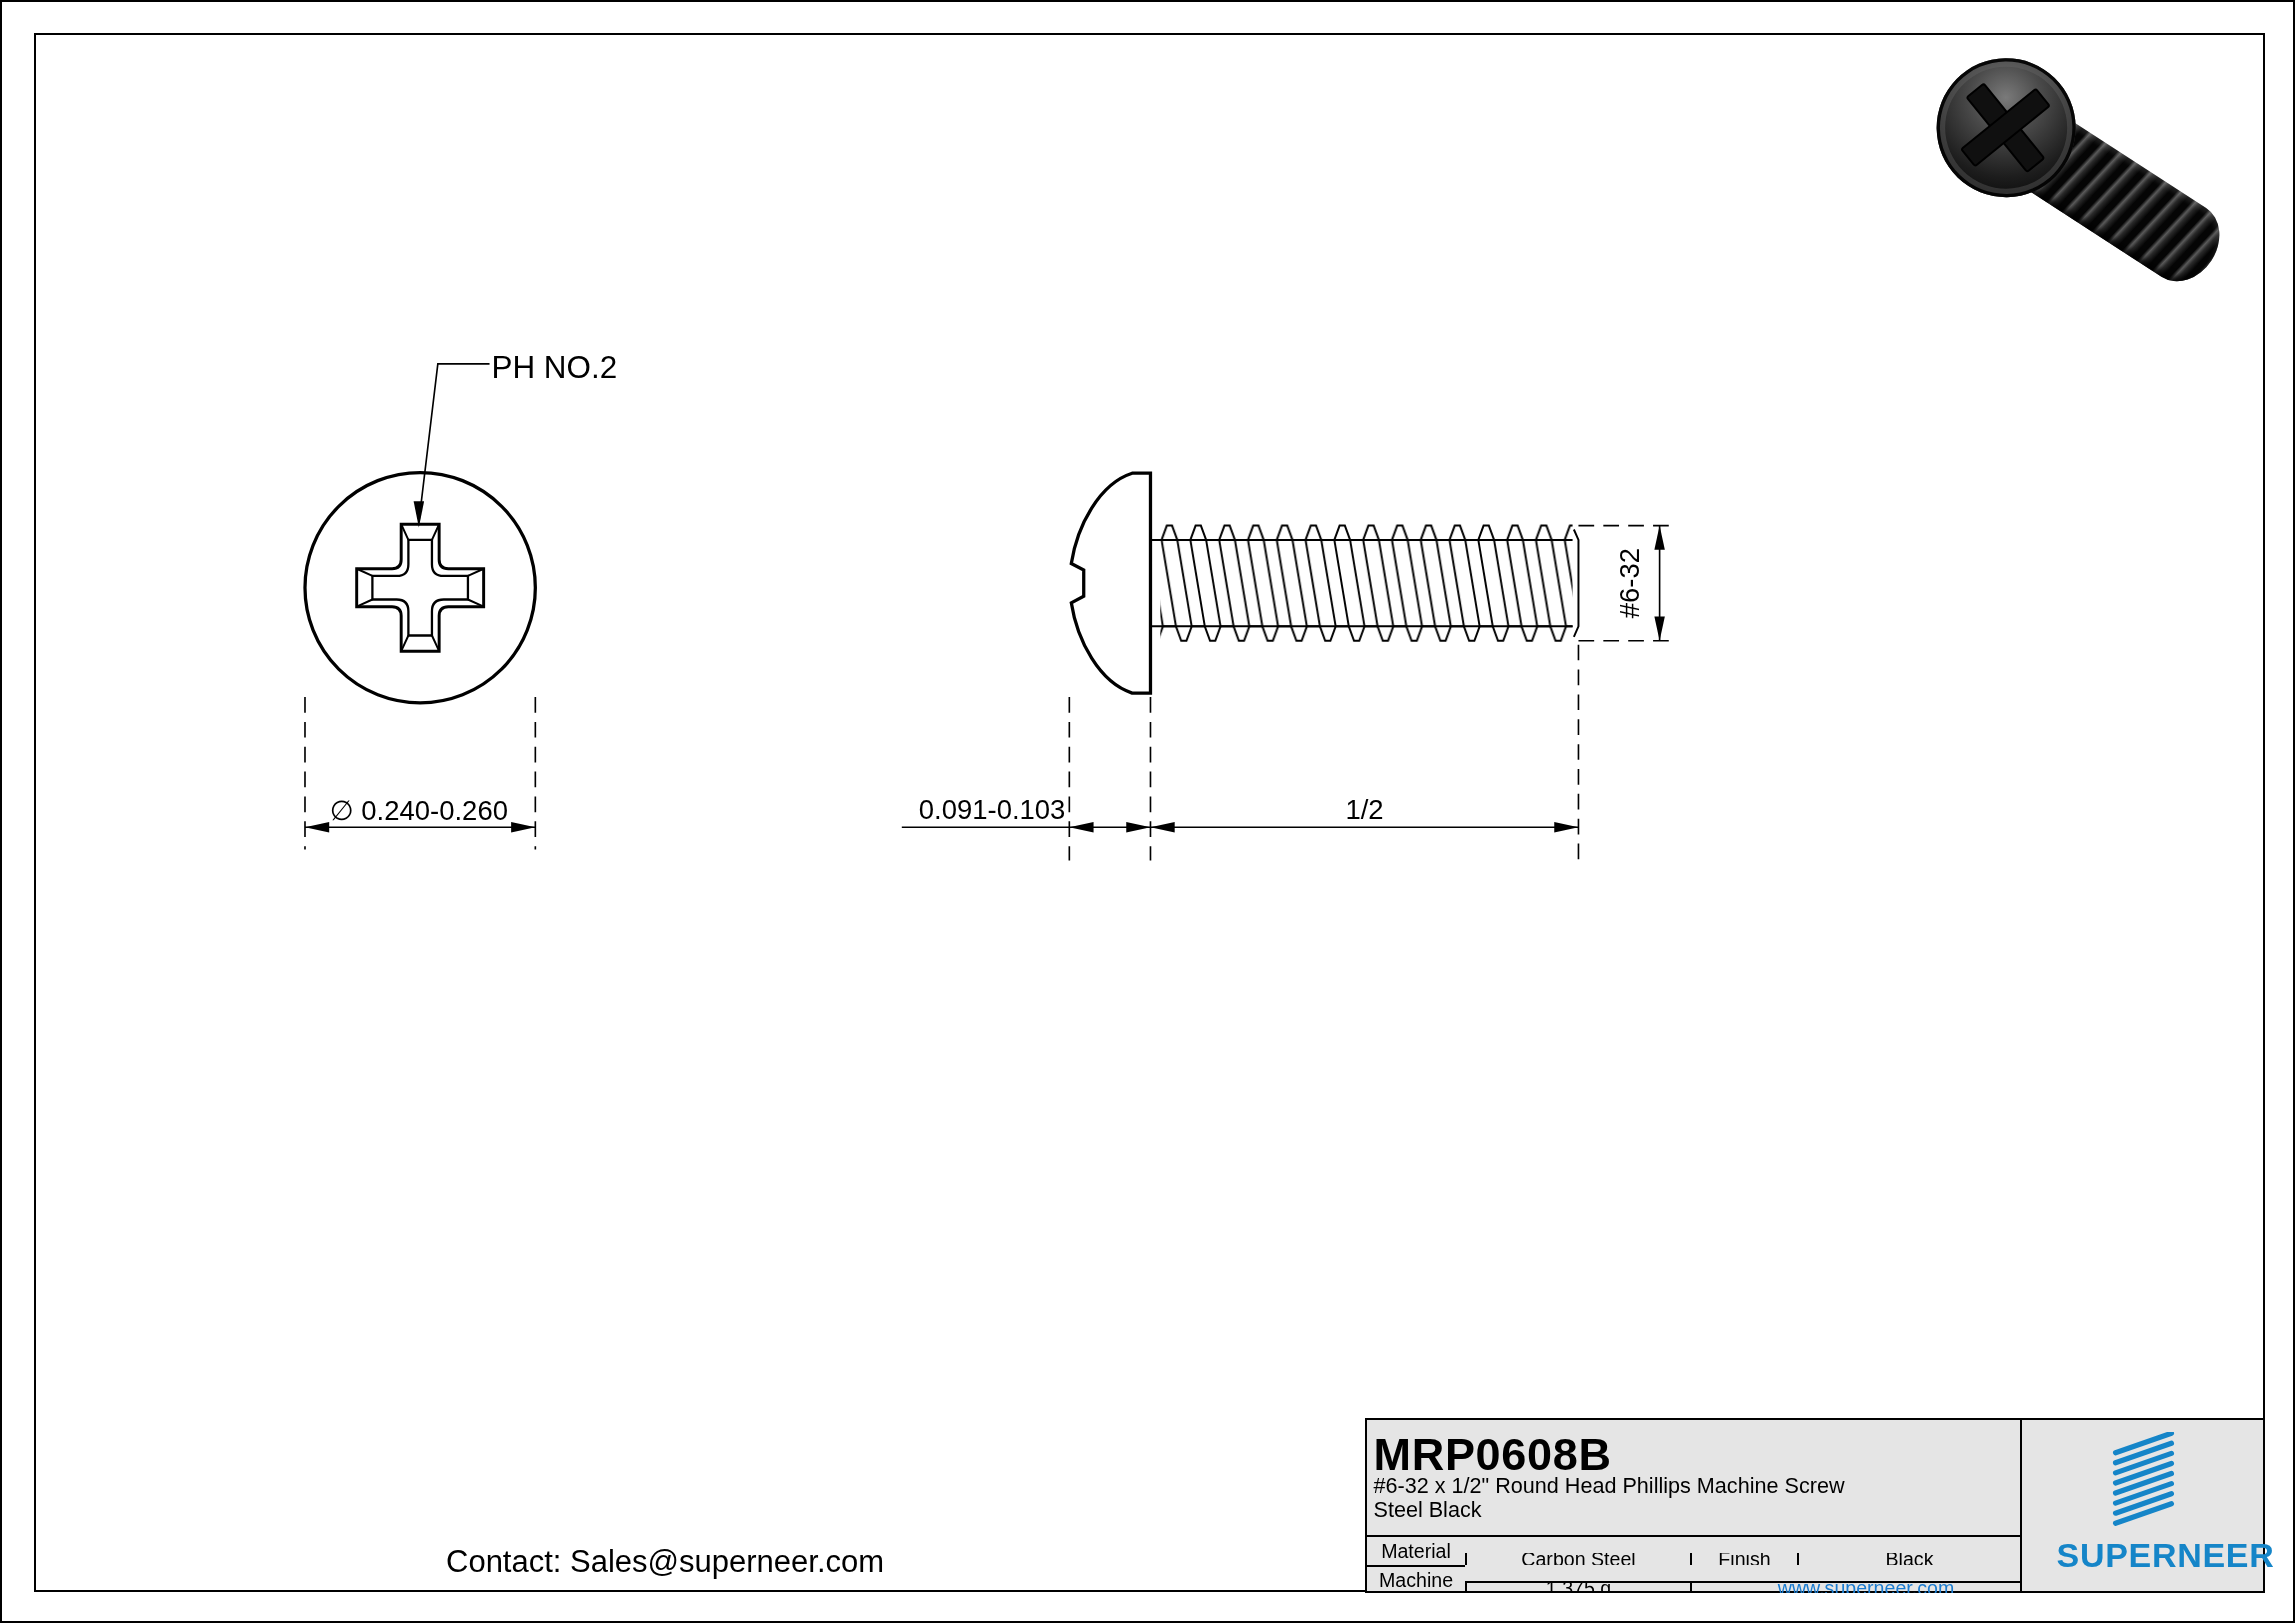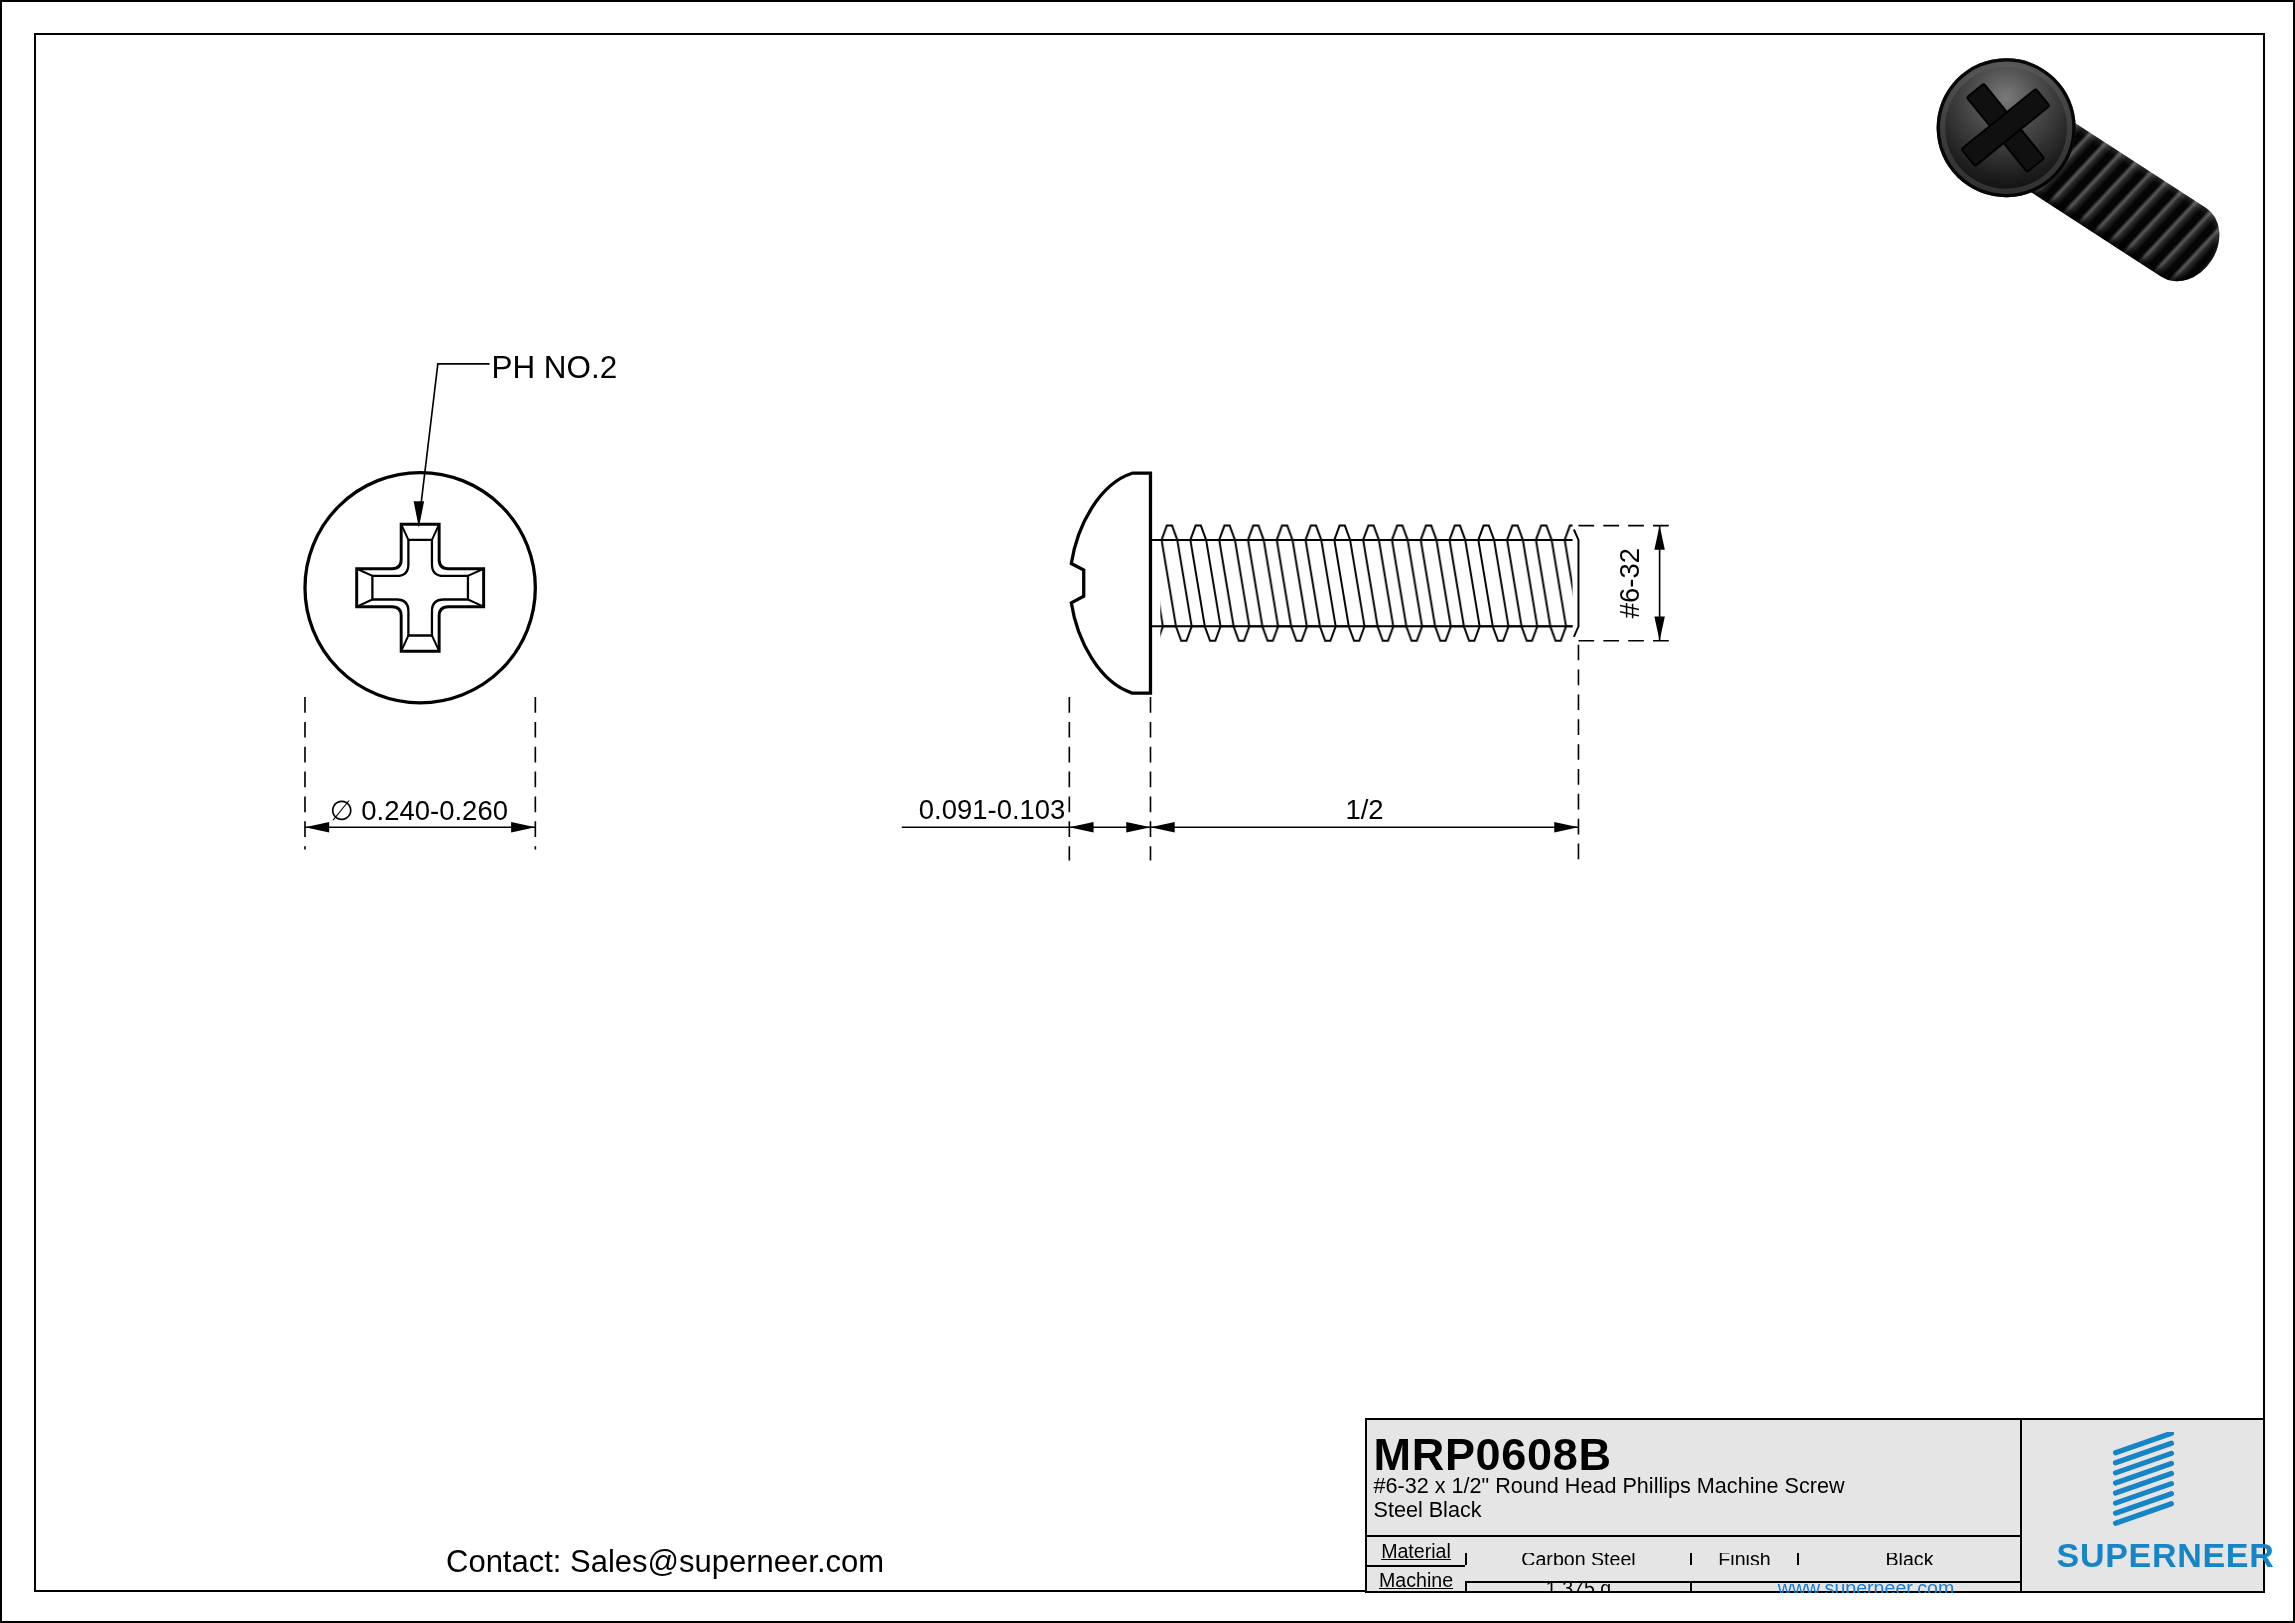--- a/index.html
+++ b/index.html
@@ -22,21 +22,20 @@
     position:absolute;left:1363px;top:1416px;width:900px;height:175px;
     border:2px solid #000;box-sizing:border-box;background:#e5e5e5;
   }
   .tb-part{position:absolute;left:6.5px;top:9.2px;font-size:45px;font-weight:700;letter-spacing:0.7px;}
   .tb-desc{position:absolute;left:6.5px;top:54px;font-size:21.6px;line-height:24px;}
   .tb-table{
     position:absolute;left:0;top:115px;width:653px;height:56px;
     border-top:2px solid #000;display:grid;
     grid-template-columns:98px 225px 107px 1fr;
     grid-template-rows:1fr 1fr;
-    text-decoration:underline;
   }
   .tb-table .cell{
     display:flex;align-items:center;justify-content:center;
     font-size:19.6px;overflow:hidden;white-space:nowrap;
   }
   .tb-table .bl{border-left:2px solid #000;margin-top:16px;}
   .tb-table .bt{border-top:2px solid #000;}
   .tb-table .link{color:#1B7CD0;grid-column:3/5;padding-left:20px;}
   .tb-logo{
     position:absolute;left:653px;top:0;width:289px;height:171px;

